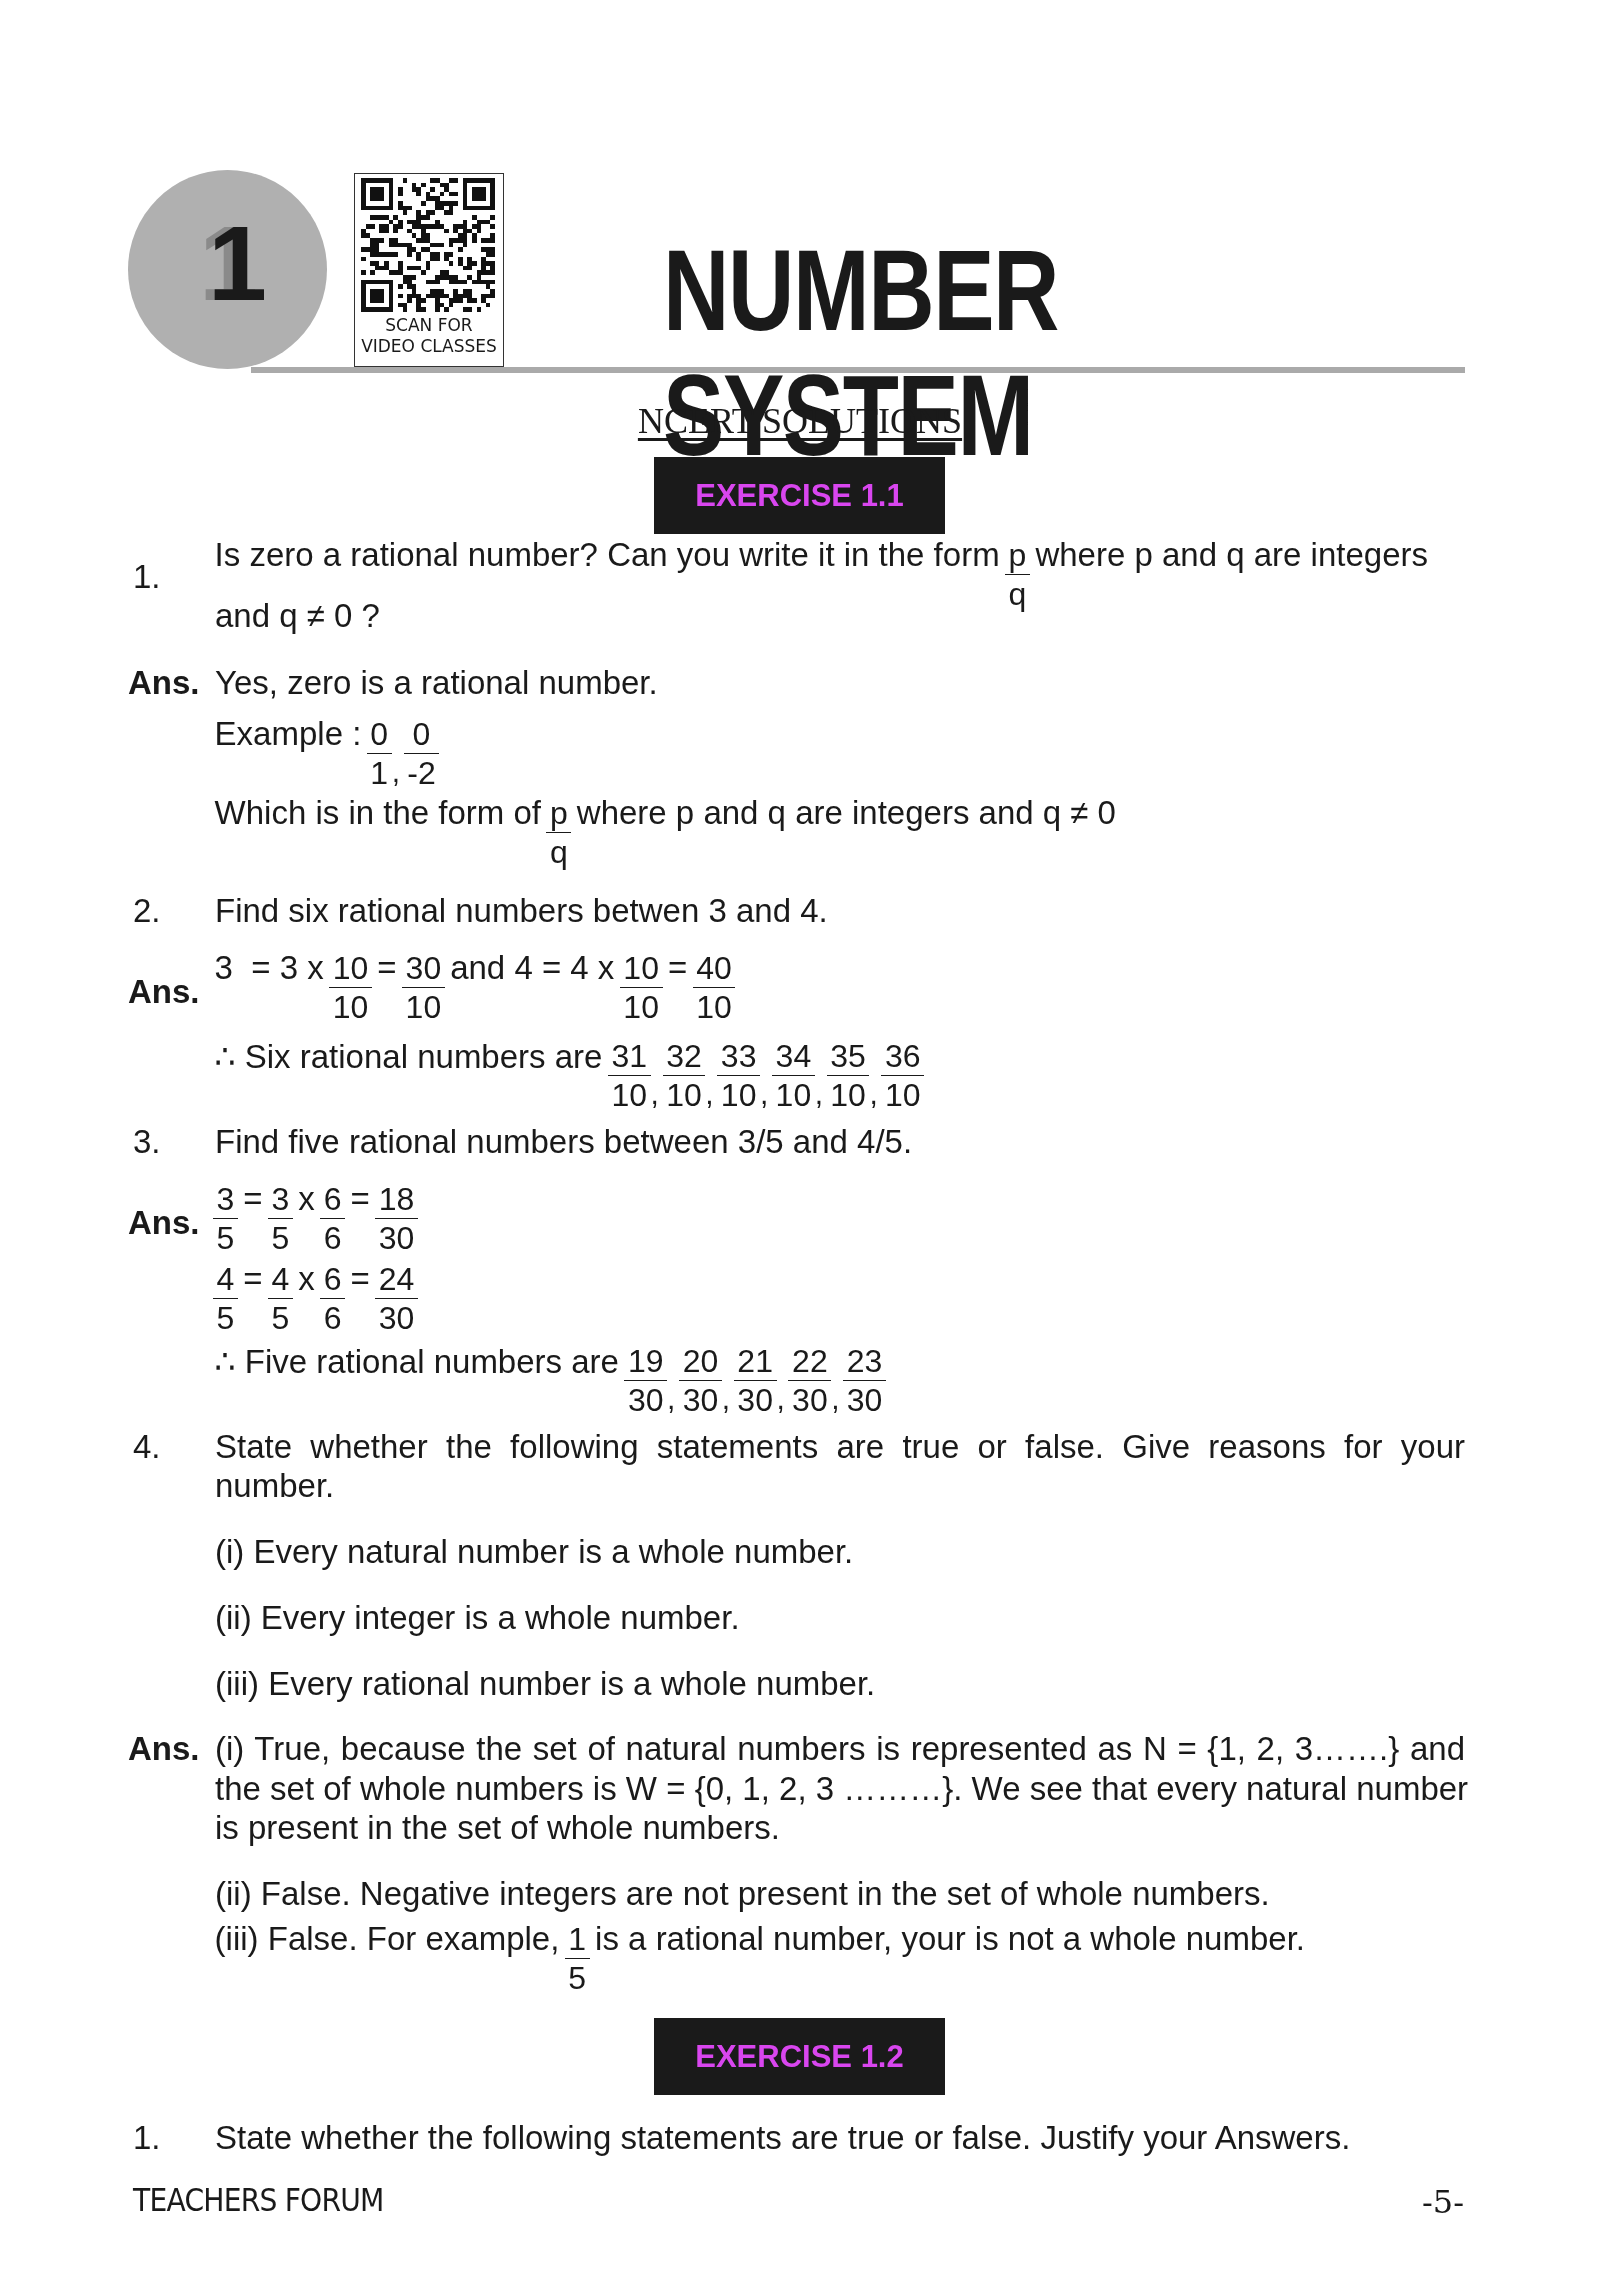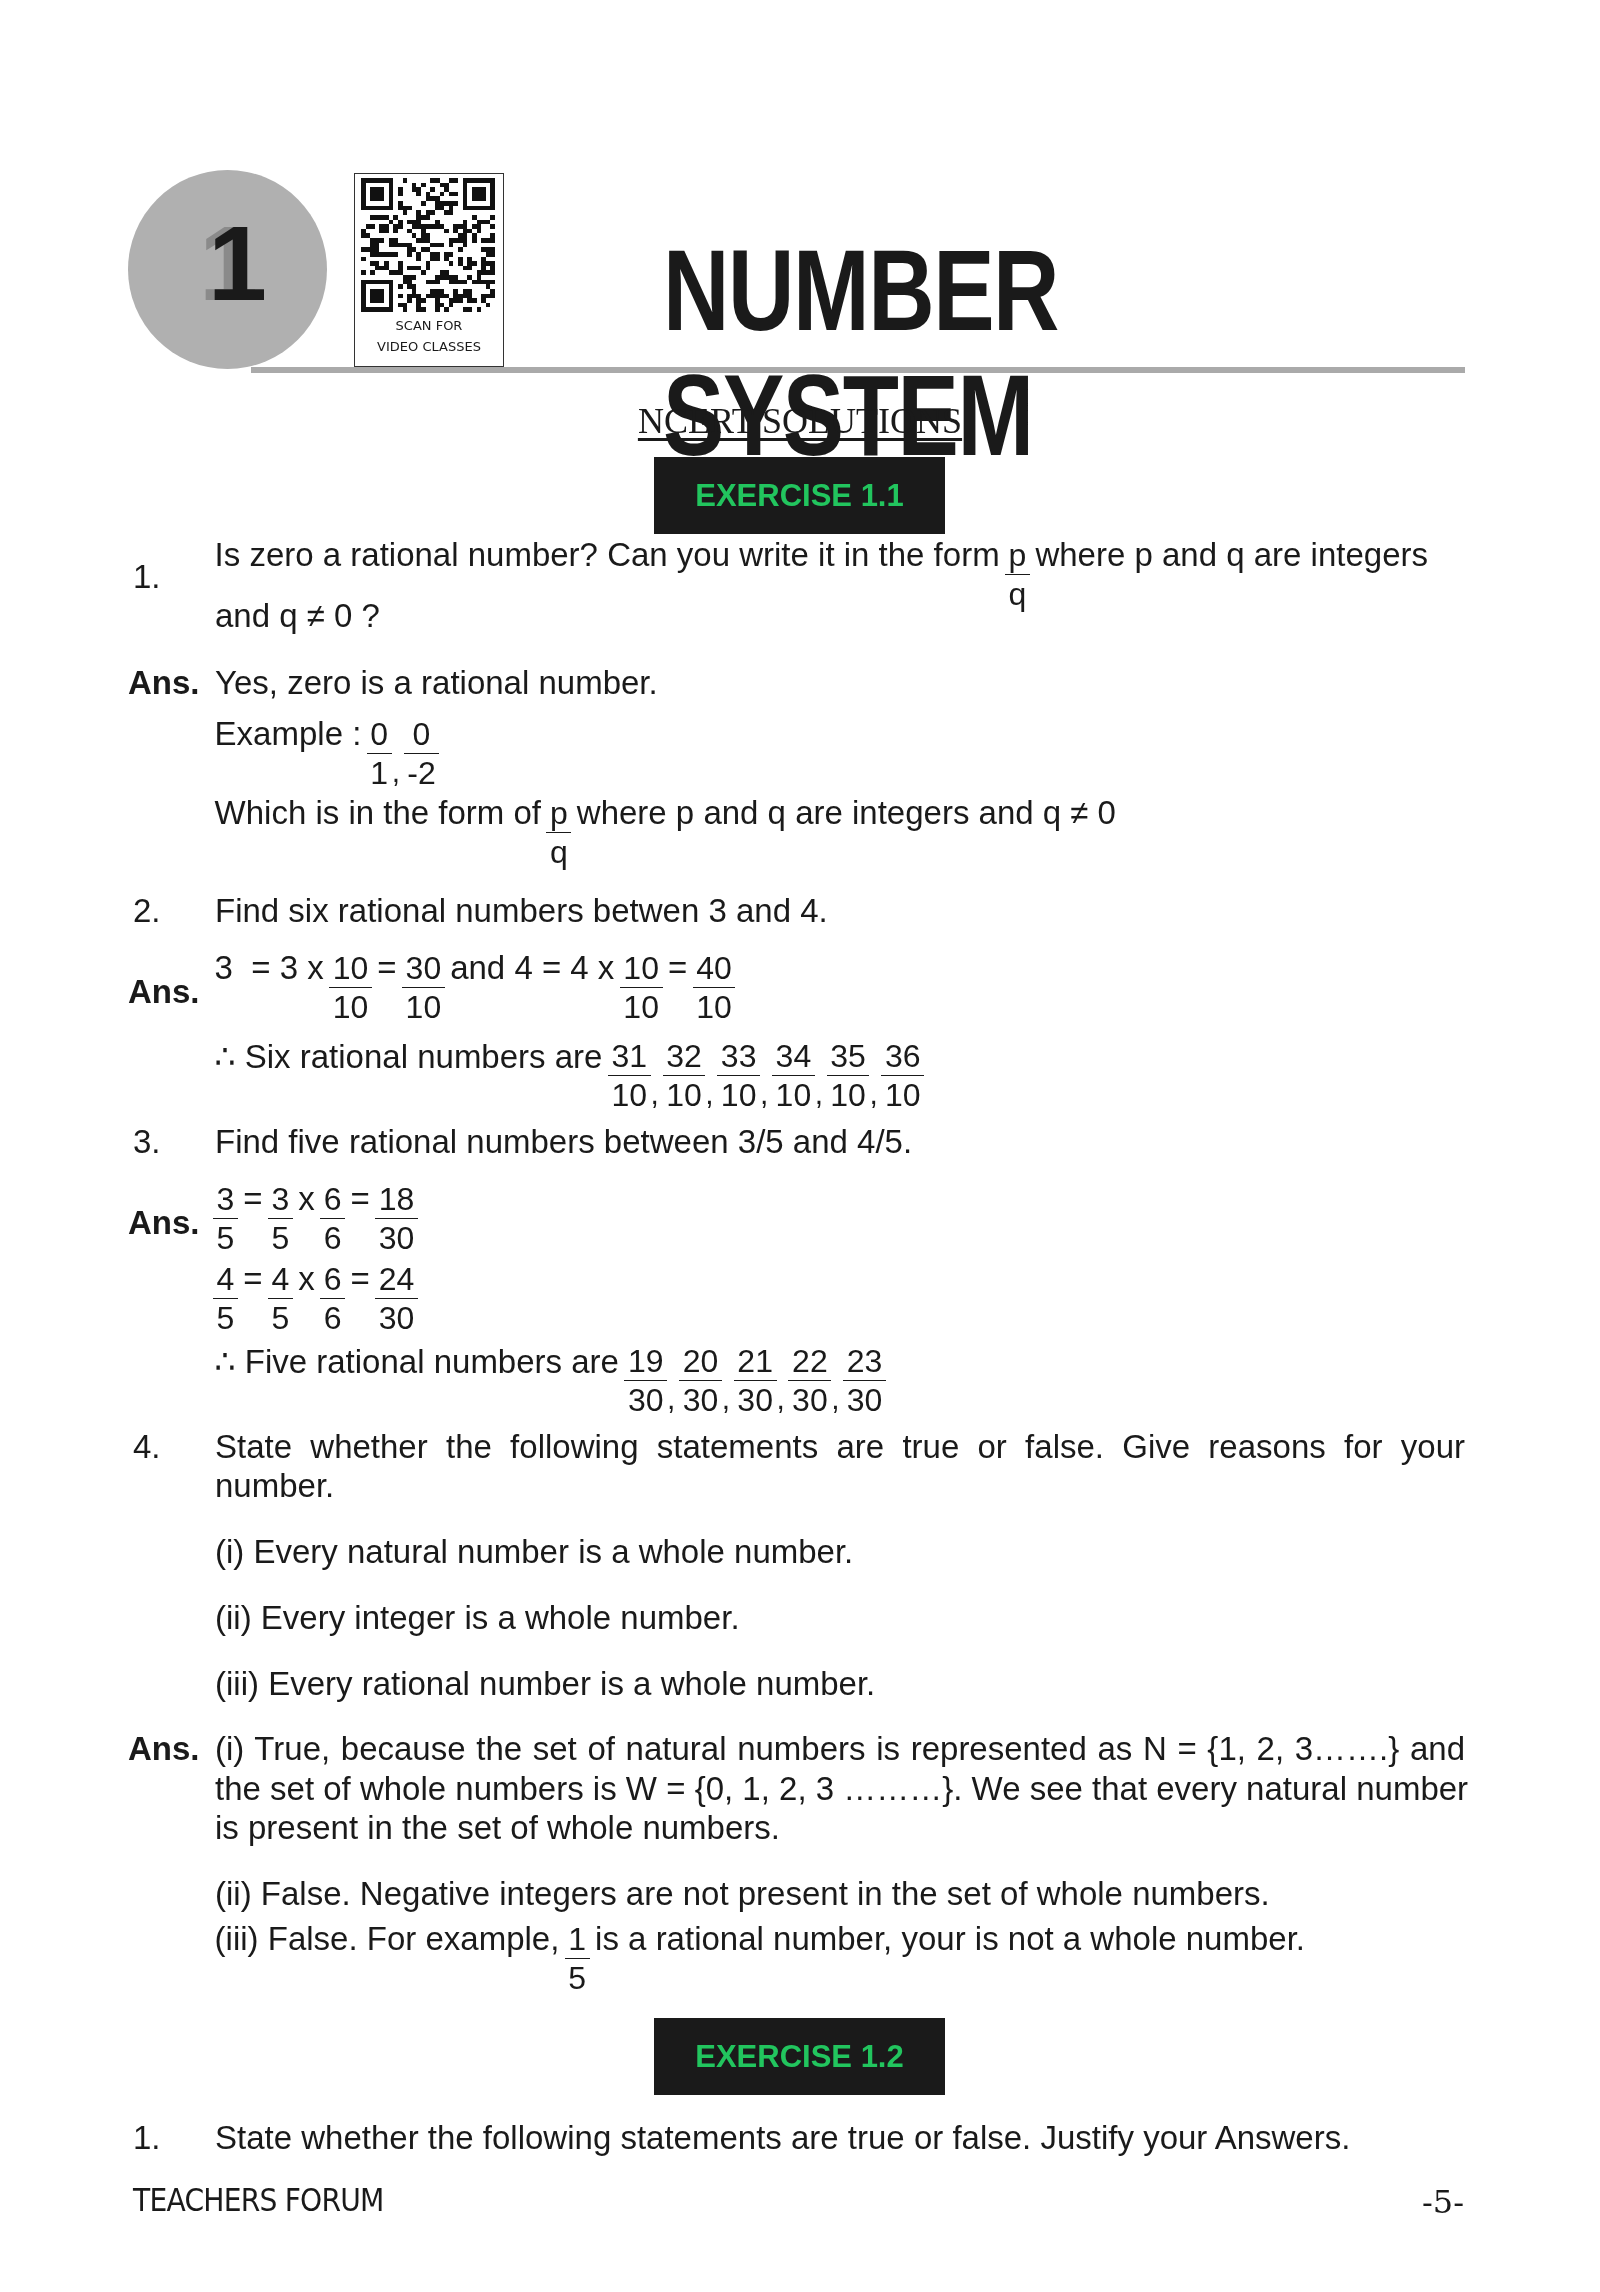--- a/index.html
+++ b/index.html
@@ -8,29 +8,29 @@
     .abs { position:absolute; }
     .txt { font-size:33px; line-height:39px; white-space:nowrap; }
     .bold { font-weight:bold; }
 
     
     #chapter-circle { left:128px; top:170px; width:199px; height:199px; border-radius:50%; background:#b0b0b0; }
     #chapter-num-shadow { left:199px; top:201px; font-size:106px; font-weight:bold; color:#8a8a8a; line-height:125px; }
     #chapter-num { left:208px; top:201px; font-size:106px; font-weight:bold; color:#1a1a1a; line-height:125px; }
     #qr-box { left:354px; top:173px; width:150px; height:194px; border:1.8px solid #333; background:#fff; box-sizing:border-box; }
     #qr-code { position:absolute; left:5.4px; top:3.6px; width:136px; height:134px; }
-    .qr-caption { position:absolute; left:0; width:100%; text-align:center; font-family:"DejaVu Sans", sans-serif; font-size:13px; line-height:19.7px; color:#1a1a1a; }
+    .qr-caption { position:absolute; left:0; width:100%; text-align:center; font-family:"DejaVu Sans", sans-serif; font-size:17px; line-height:19.7px; color:#1a1a1a; }
     #title { left:663px; top:228px; font-family:"Liberation Sans", sans-serif; font-weight:bold; font-size:115px; line-height:125px;
       transform:scaleX(0.80); transform-origin:left top; letter-spacing:-1.8px; color:#1a1a1a; }
     #header-rule { left:251px; top:367px; width:1214px; height:6.3px; background:#aaaaaa; }
 
     #ncert { left:0; width:1600px; top:399px; text-align:center; font-family:"Liberation Serif", serif; font-weight:normal;
       font-size:36px; line-height:45px; text-decoration:underline; text-underline-offset:4.5px; }
 
-    .ex-box { left:654px; width:291px; height:77px; background:#1a1a1a; color:#22c55e; font-weight:bold; font-size:31px;
+    .ex-box { left:654px; width:291px; height:77px; background:#1a1a1a; color:#d946ef; font-weight:bold; font-size:31px;
       display:flex; align-items:center; justify-content:center; }
 
     
     .frac { display:inline-block; vertical-align:middle; text-align:center; margin:0 1.8px; }
     .frac .n, .frac .d { display:block; font-size:32px; line-height:38px; padding:0 3.6px; }
     .frac .n { border-bottom:1.8px solid #1a1a1a; }
     .inline-row { display:flex; white-space:nowrap; font-size:33px; }
     .inline-row span.t { padding:0 3.6px; }
     .comma { align-self:center; margin-top:36px; font-size:30px; margin-left:-1.8px; margin-right:1.8px;}
 

